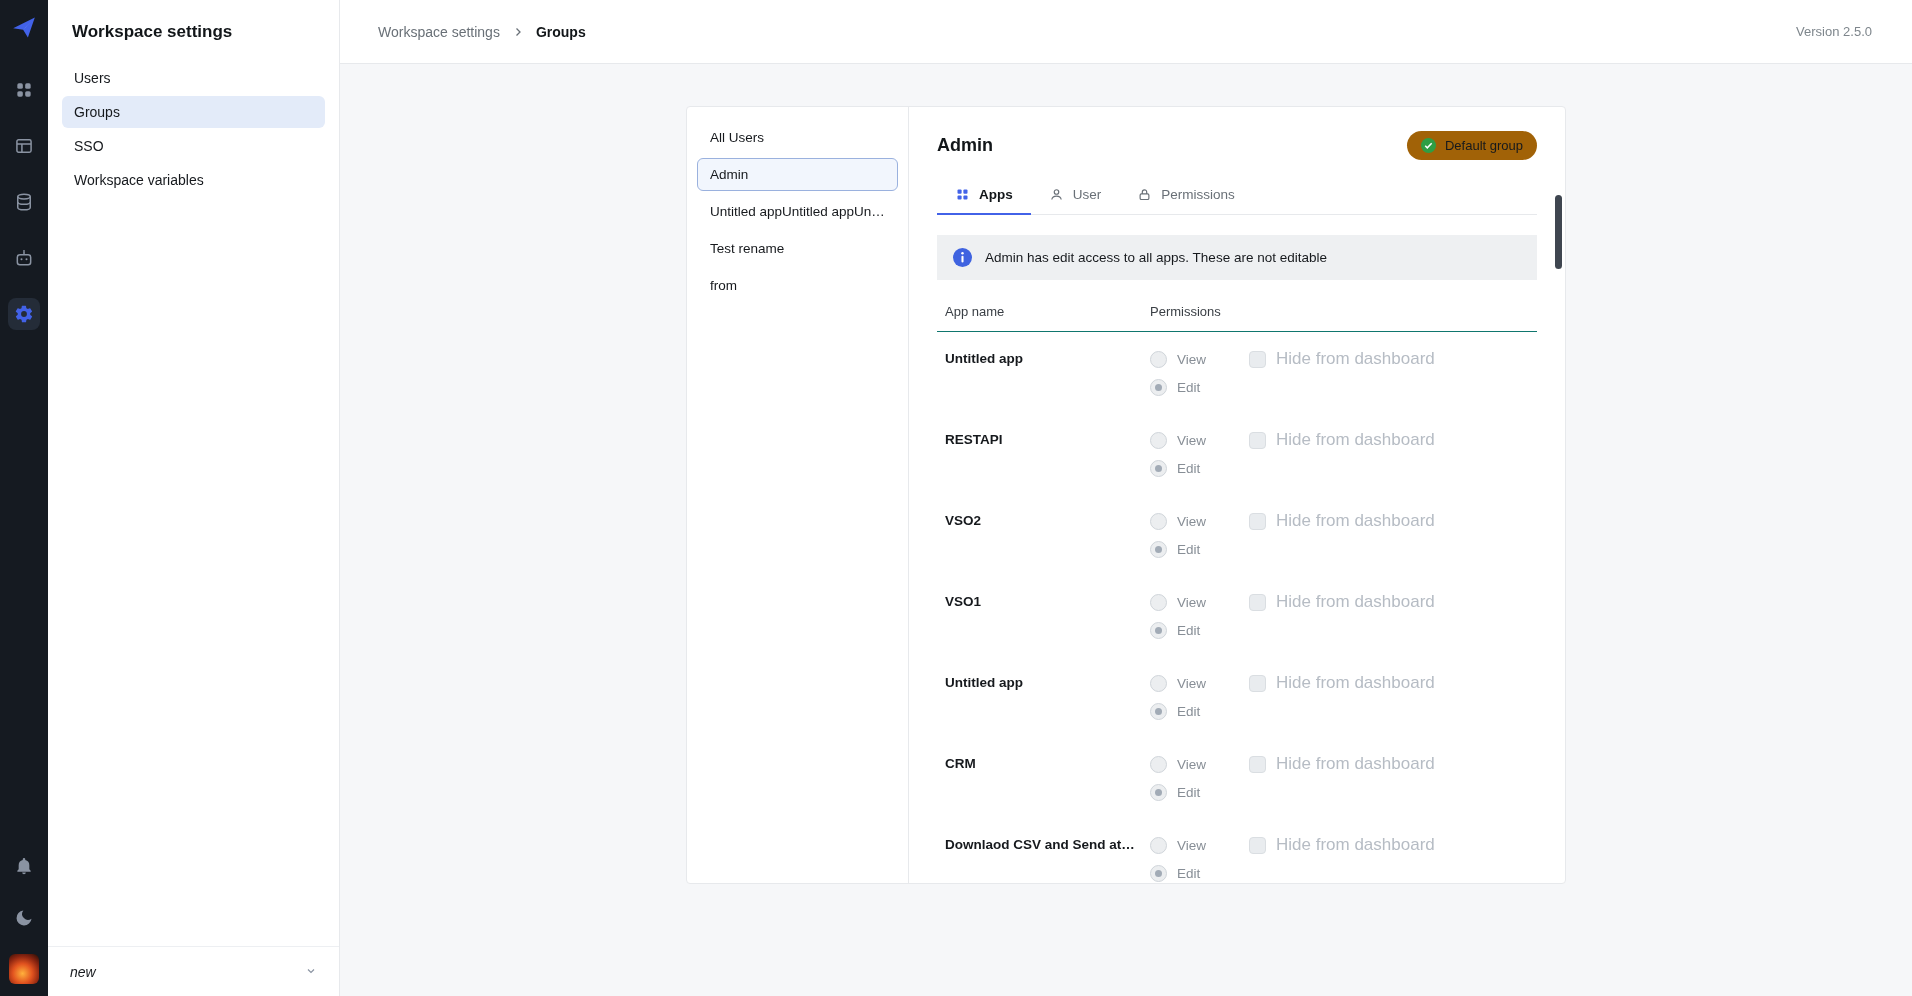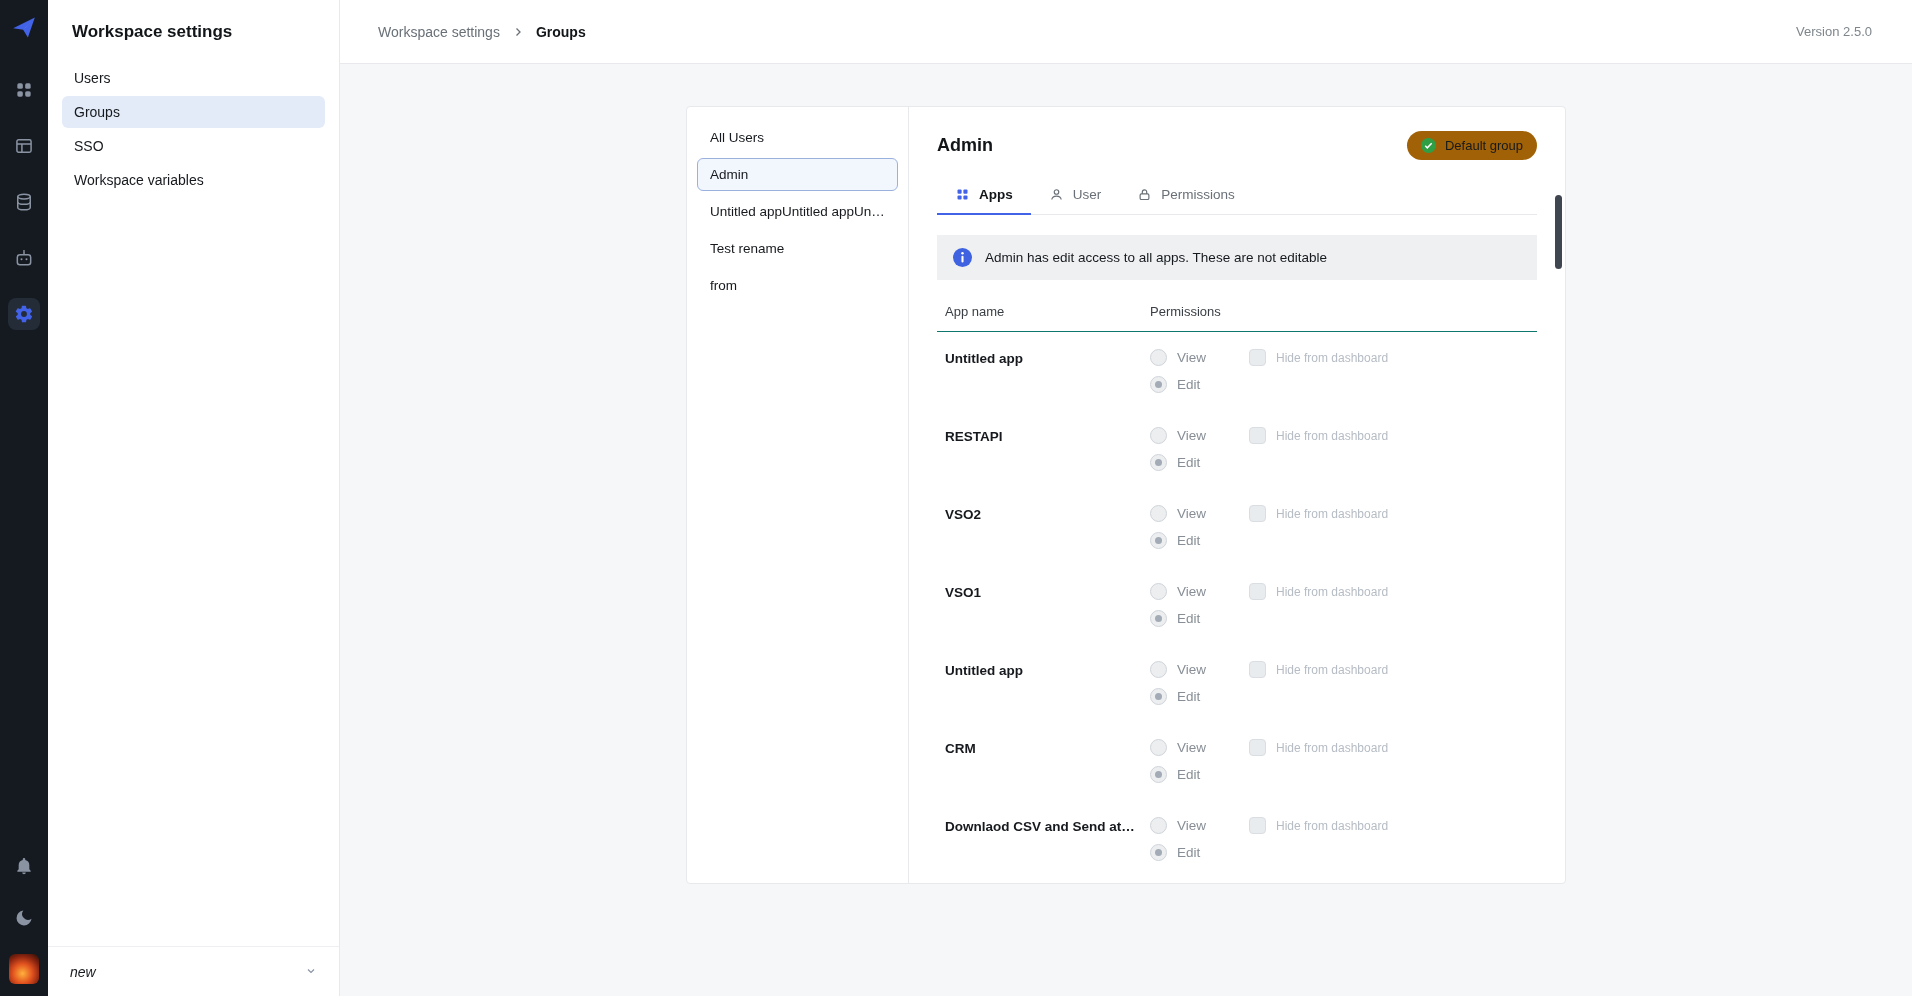--- a/index.html
+++ b/index.html
@@ -67,21 +67,21 @@
   .th-name { width:205px; flex-shrink:0; }
   .app-row { display:flex; padding:17px 8px; }
   .app-name { width:205px; flex-shrink:0; font-size:13.5px; font-weight:700; color:#16191d; padding-top:2px; padding-right:14px; }
   .perm-col { display:flex; flex-direction:column; gap:10px; }
   .perm-line { display:flex; align-items:center; gap:10px; }
   .radio { width:17px; height:17px; border-radius:50%; background:#eceef0; border:1px solid #d0d5da; display:flex; align-items:center; justify-content:center; flex-shrink:0; }
   .radio.checked::after { content:""; width:7px; height:7px; border-radius:50%; background:#a2abb6; }
   .perm-label { font-size:13.5px; color:#878e96; width:32px; }
   .hide-group { display:flex; align-items:center; gap:10px; margin-left:30px; }
   .checkbox { width:17px; height:17px; border-radius:4px; background:#e9ecef; border:1px solid #dadee2; flex-shrink:0; }
-  .hide-label { font-size:12px; color:#b6bcc4; }
+  .hide-label { font-size:17px; color:#b6bcc4; }
 
   .card-scrollbar { position:absolute; right:3px; top:88px; width:7px; height:74px; background:#3f4650; border-radius:4px; cursor:grab; }
 </style>
 </head>
 <body>
 
 <div class="app">
 
   <aside class="rail">
     <div class="rail-logo">

